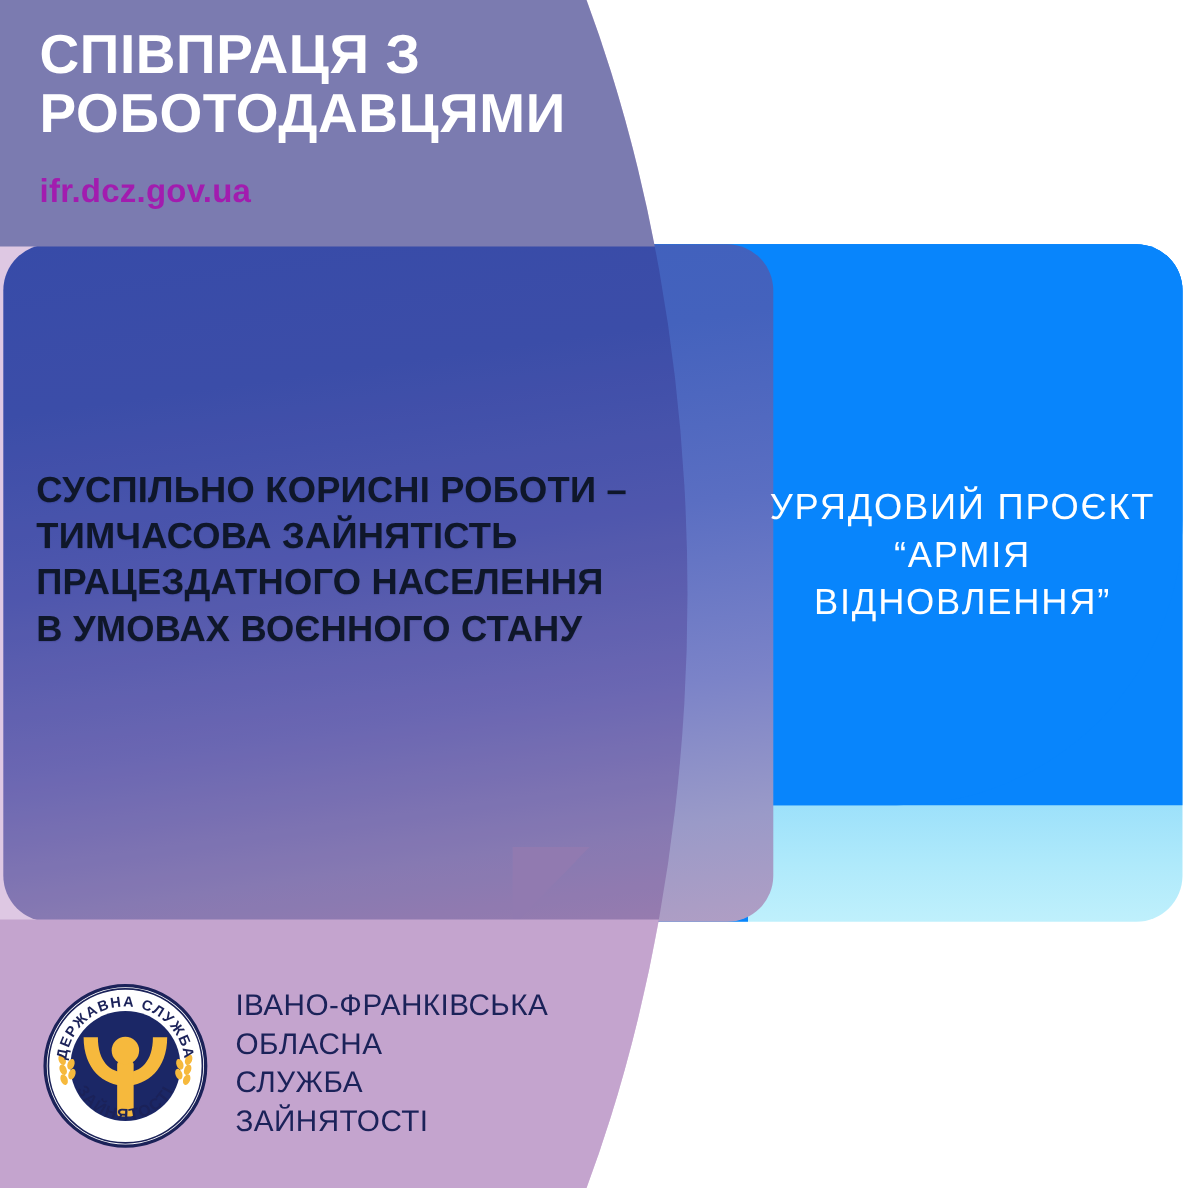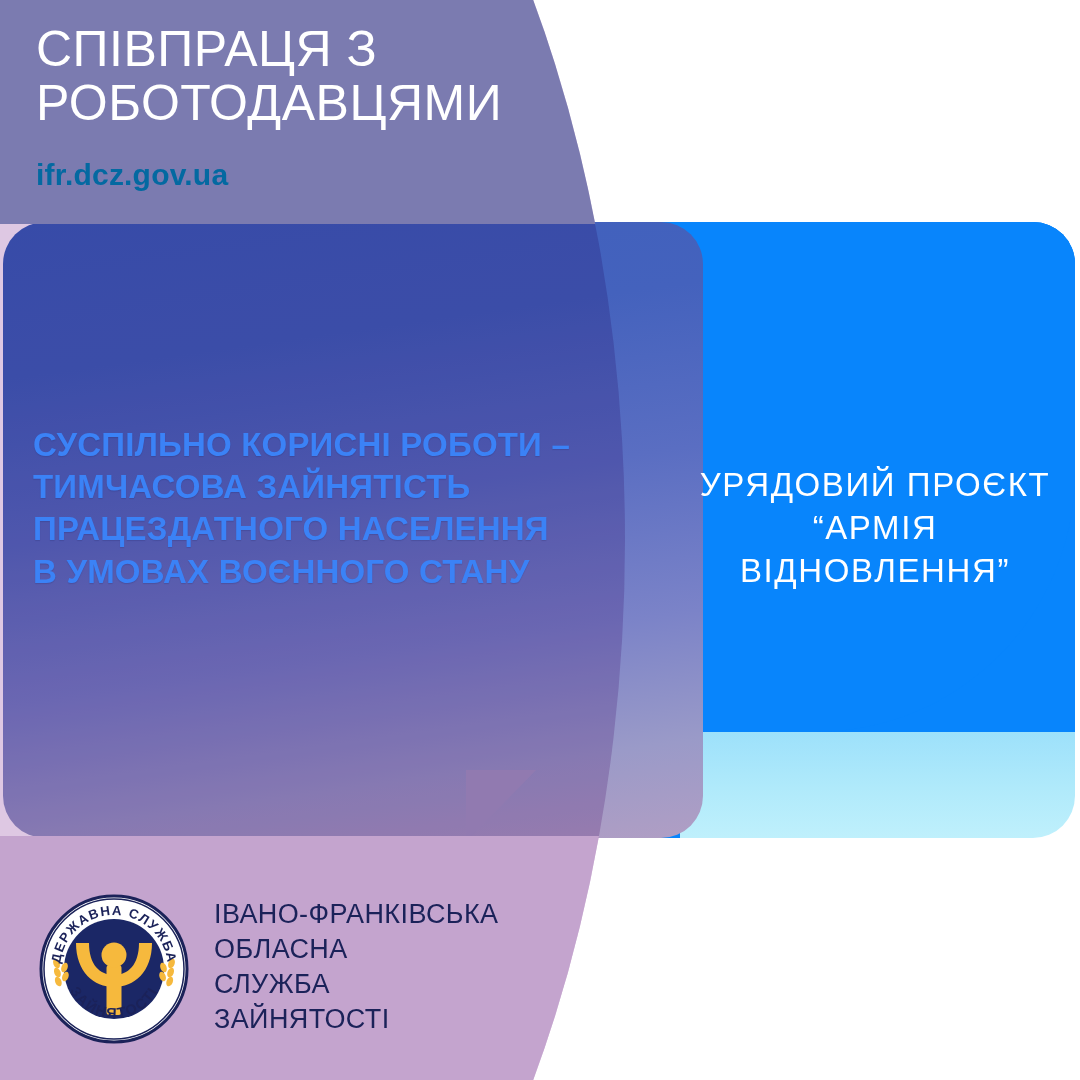--- a/index.html
+++ b/index.html
@@ -91,52 +91,52 @@
     background:#c4a4ce;
   }
 
   
   .header{
     position:absolute;left:36px;top:22px;width:620px;z-index:40;
   }
   .header h1{
     margin:0;
     font-size:50px;line-height:1.08;
-    font-weight:400;
+    font-weight:700;
     letter-spacing:0.5px;
     color:#ffffff;
     text-transform:uppercase;
     white-space:pre-line;
   }
   .header .site{
     margin-top:28px;
     font-size:30px;
     font-weight:700;
-    color:#0369a1;
+    color:#a21caf;
     letter-spacing:0.2px;
   }
 
   
   .headline{
     position:absolute;
     left:33px;top:424px;width:610px;z-index:45;
-    color:#3b82f6;
+    color:#0f172a;
     font-size:33px;
     font-weight:700;
     line-height:1.28;
     letter-spacing:0.2px;
     text-transform:uppercase;
     white-space:pre-line;
     text-shadow:0 1px 1px rgba(20,30,90,.18);
   }
 
   
   .rightpanel{
     position:absolute;
-    left:676px;top:464px;width:398px;z-index:46;
+    left:676px;top:440px;width:398px;z-index:46;
     color:#ffffff;
     text-align:center;
     font-size:33px;
     font-weight:400;
     line-height:1.30;
     letter-spacing:1.6px;
     text-transform:uppercase;
     white-space:pre-line;
   }
 

